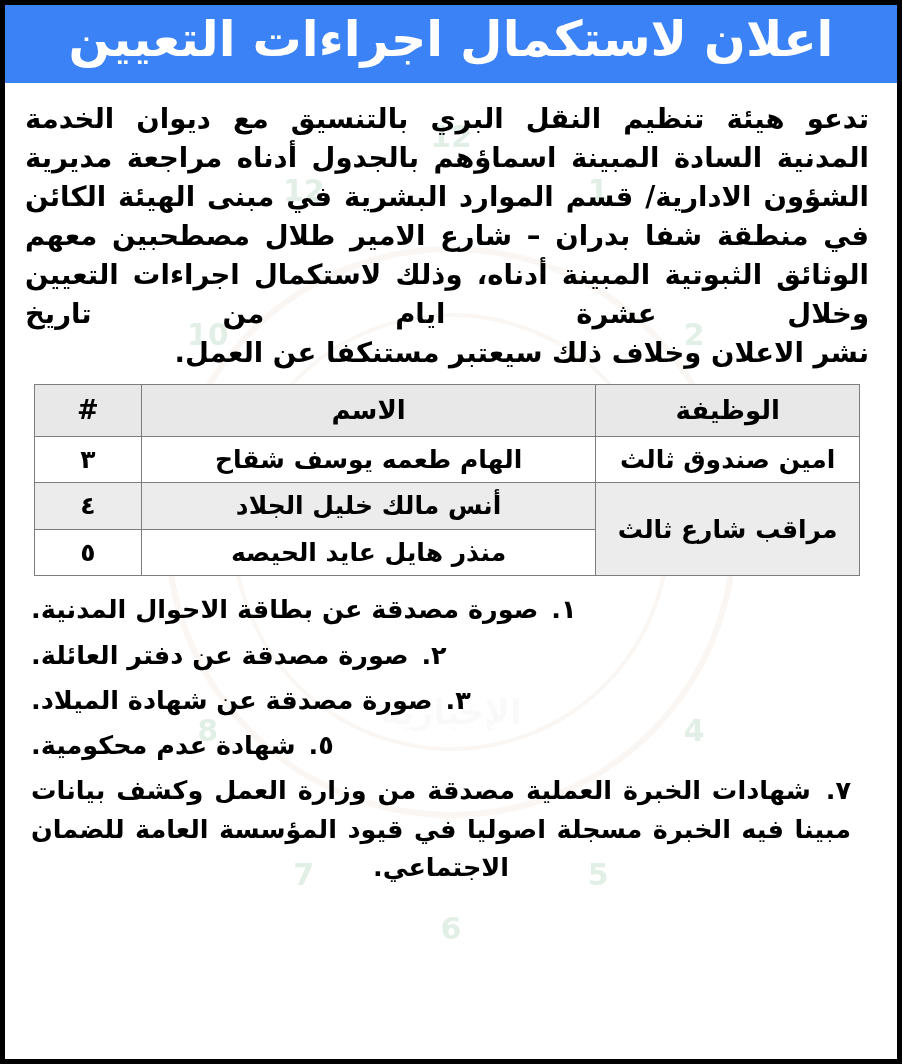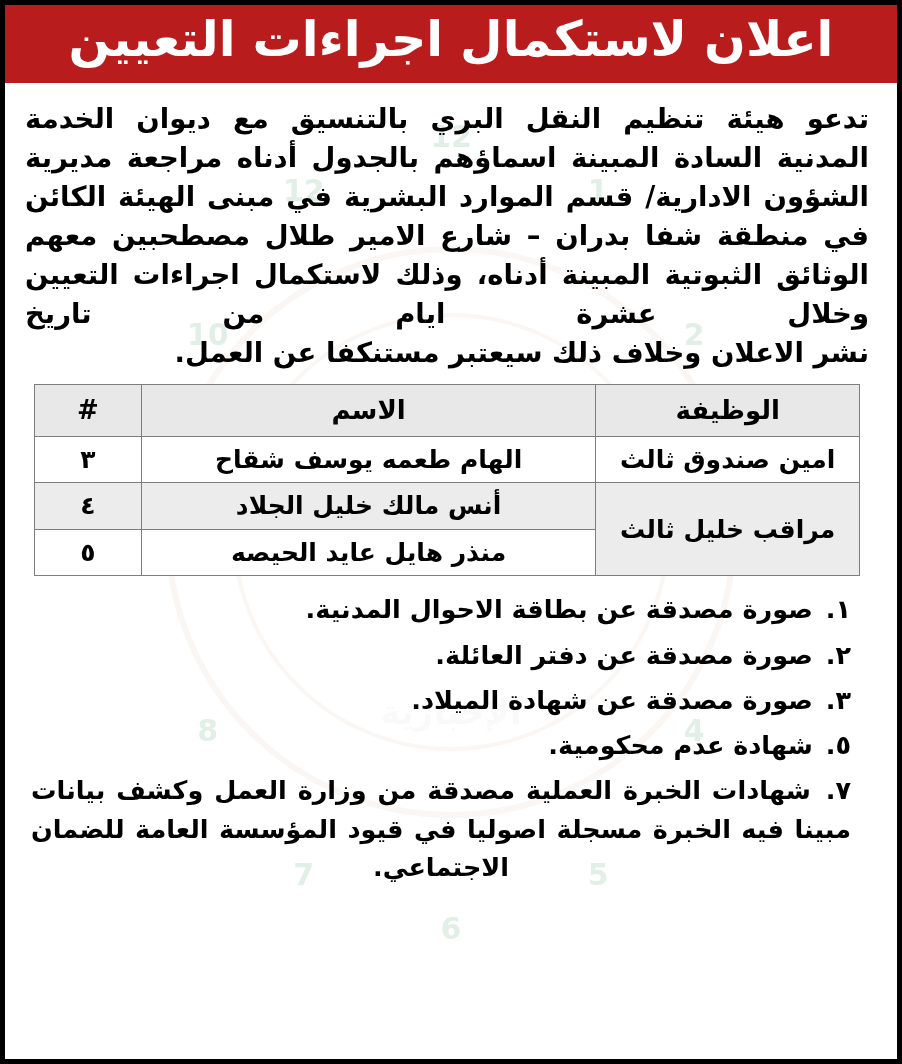--- a/index.html
+++ b/index.html
@@ -71,21 +71,21 @@
     color: #d6d6d6;
     font-size: 34px;
     font-weight: bold;
     white-space: nowrap;
   }
 
   
   .banner {
     position: relative;
     z-index: 2;
-    background: #b91c1c;
+    background: #3b82f6;
     color: #ffffff;
     text-align: center;
     padding: 8px 10px 14px 10px;
     height: 78px;
     box-sizing: border-box;
   }
   .banner-title {
     font-size: 49px;
     font-weight: bold;
     line-height: 1.1;
@@ -143,21 +143,21 @@
 
   ol.docs {
     margin: 14px 22px 0 10px;
     padding: 0;
     list-style: none;
     font-size: 25.5px;
     font-weight: bold;
     line-height: 1.5;
   }
   ol.docs li {
-    text-align: right;
+    text-align: left;
     margin-bottom: 7px;
   }
   ol.docs li.wrap {
     text-align: justify;
     text-align-last: center;
   }
   .li-num { margin-left: 4px; }
 </style>
 </head>
 <body>
@@ -201,21 +201,21 @@
           <th class="col-num">#</th>
         </tr>
       </thead>
       <tbody>
         <tr>
           <td rowspan="1" class="col-job">امين صندوق ثالث</td>
           <td class="col-name">الهام طعمه يوسف شقاح</td>
           <td class="col-num">٣</td>
         </tr>
         <tr>
-          <td class="col-job" rowspan="2">مراقب خليل ثالث</td>
+          <td class="col-job" rowspan="2">مراقب شارع ثالث</td>
           <td class="col-name">أنس مالك خليل الجلاد</td>
           <td class="col-num">٤</td>
         </tr>
         <tr>
           <td class="col-name">منذر هايل عايد الحيصه</td>
           <td class="col-num">٥</td>
         </tr>
       </tbody>
     </table>
 

